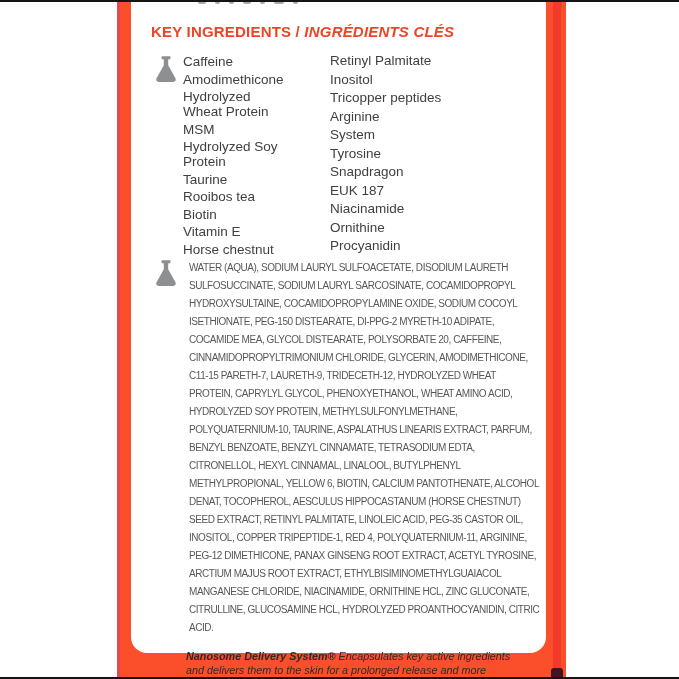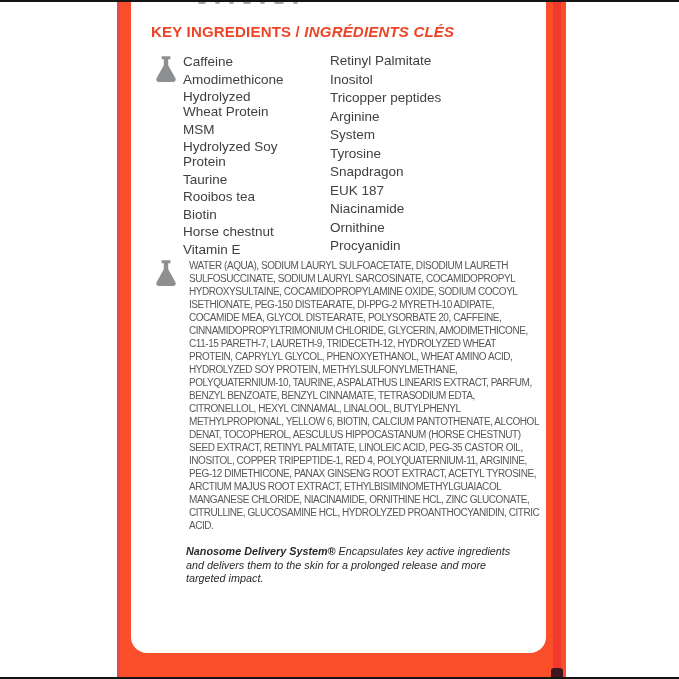--- a/index.html
+++ b/index.html
@@ -43,21 +43,21 @@
   .flask svg{display:block;width:22px;height:28px;fill:#8d8f91;}
   .section.inci .flask{margin-right:11px;margin-top:1px;}
 
   .col{color:#3f4042;font-size:13.5px;}
   .col .item{white-space:pre-line;}
   .col.left{width:147px;}
   .col.left .item{line-height:15px;margin-bottom:2.5px;}
   .col.right{width:160px;}
   .col.right .item{line-height:14px;margin-bottom:4.5px;}
 
-  .inci-text{margin:0;width:352px;font-size:10px;line-height:13px;
+  .inci-text{margin:0;width:352px;font-size:10px;line-height:18px;
        letter-spacing:-0.45px;color:#58585a;}
 
   .note{margin:13px 0 0 55px;width:338px;font-style:italic;font-size:10.8px;
        line-height:13.5px;color:#2a2a2a;}
   .note b{font-weight:bold;}
 </style>
 </head>
 <body>
 
 <div class="hairline top"></div>
@@ -90,22 +90,22 @@
         <div class="item">Caffeine</div>
         <div class="item">Amodimethicone</div>
         <div class="item">Hydrolyzed
 Wheat Protein</div>
         <div class="item">MSM</div>
         <div class="item">Hydrolyzed Soy
 Protein</div>
         <div class="item">Taurine</div>
         <div class="item">Rooibos tea</div>
         <div class="item">Biotin</div>
+        <div class="item">Vitamin E</div>
         <div class="item">Horse chestnut</div>
-        <div class="item">Vitamin E</div>
       </div>
       <div class="col right">
         <div class="item">Retinyl Palmitate</div>
         <div class="item">Inositol</div>
         <div class="item">Tricopper peptides</div>
         <div class="item">Arginine</div>
         <div class="item">System</div>
         <div class="item">Tyrosine</div>
         <div class="item">Snapdragon</div>
         <div class="item">EUK 187</div>

